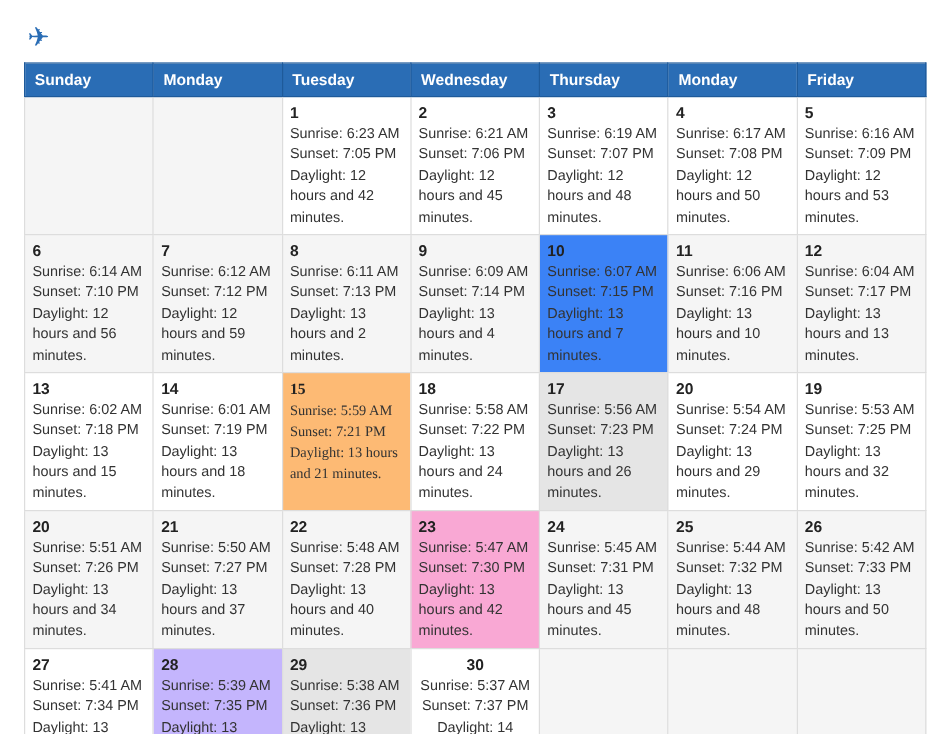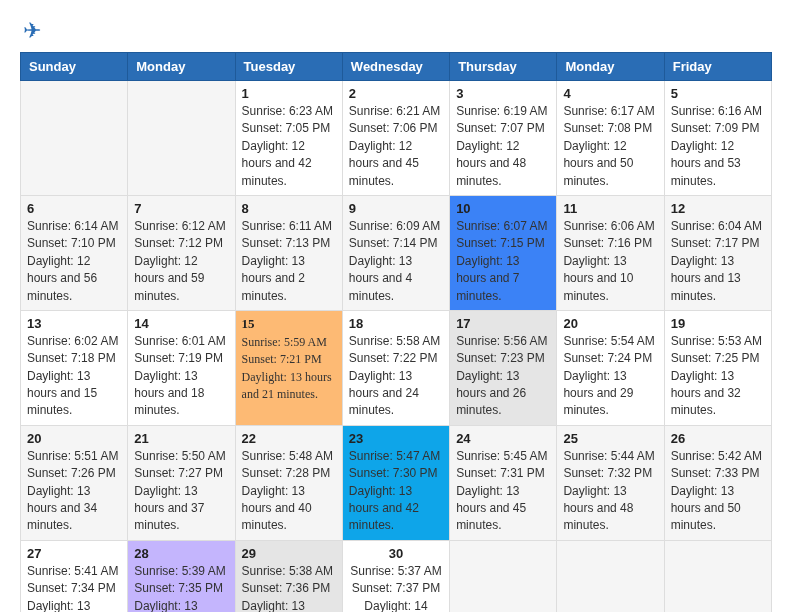--- a/index.html
+++ b/index.html
@@ -229,21 +229,21 @@
           <div class="cell-content">Sunrise: 5:51 AM<br>Sunset: 7:26 PM<br>Daylight: 13 hours and 34 minutes.</div>
         </td>
         <td style="background: rgb(245, 245, 245);">
           <span class="day-number">21</span>
           <div class="cell-content">Sunrise: 5:50 AM<br>Sunset: 7:27 PM<br>Daylight: 13 hours and 37 minutes.</div>
         </td>
         <td style="background: rgb(245, 245, 245); margin-top: 20px;">
           <span class="day-number">22</span>
           <div class="cell-content">Sunrise: 5:48 AM<br>Sunset: 7:28 PM<br>Daylight: 13 hours and 40 minutes.</div>
         </td>
-        <td style="background: #0ea5e9;">
+        <td style="background: #f9a8d4;">
           <span class="day-number">23</span>
           <div class="cell-content">Sunrise: 5:47 AM<br>Sunset: 7:30 PM<br>Daylight: 13 hours and 42 minutes.</div>
         </td>
         <td style="background: rgb(245, 245, 245);">
           <span class="day-number">24</span>
           <div class="cell-content">Sunrise: 5:45 AM<br>Sunset: 7:31 PM<br>Daylight: 13 hours and 45 minutes.</div>
         </td>
         <td style="background: rgb(245, 245, 245);">
           <span class="day-number">25</span>
           <div class="cell-content">Sunrise: 5:44 AM<br>Sunset: 7:32 PM<br>Daylight: 13 hours and 48 minutes.</div>

